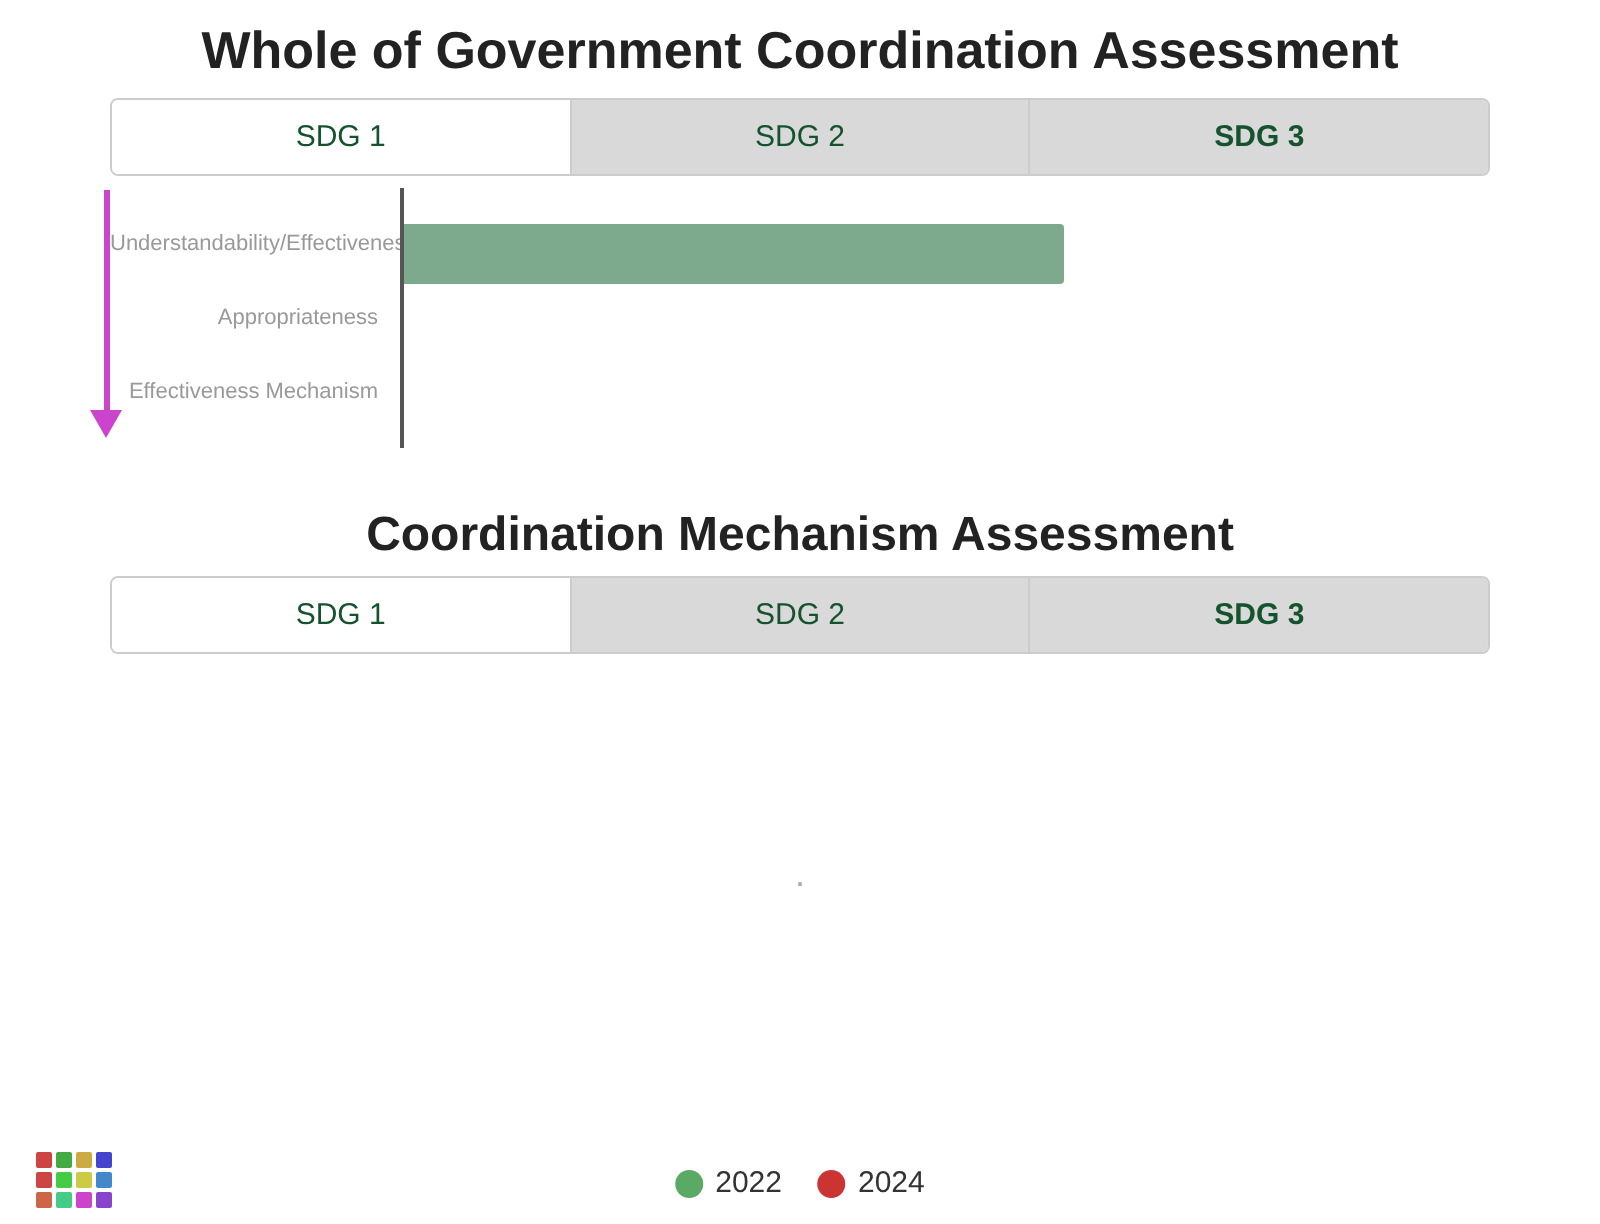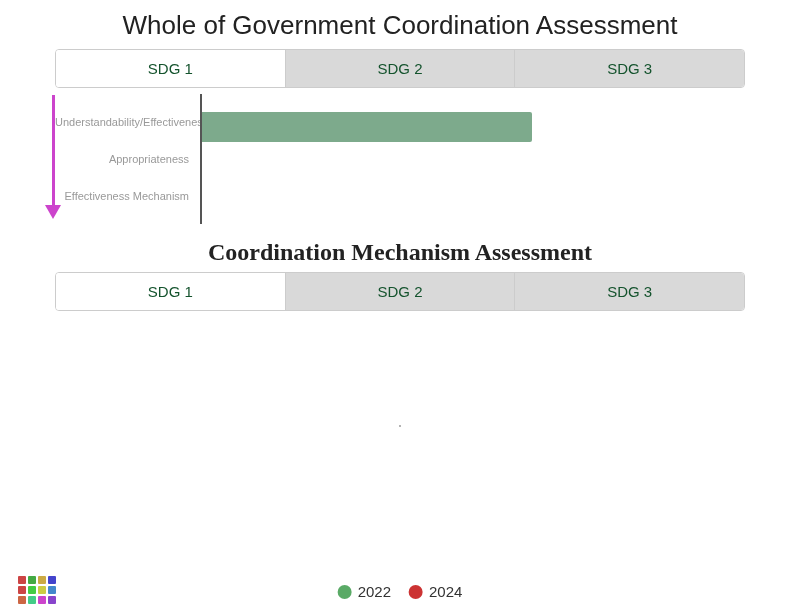--- a/index.html
+++ b/index.html
@@ -8,21 +8,21 @@
       height: 612px;
       background: #fff;
       font-family: Arial, sans-serif;
       overflow: hidden;
       position: relative;
     }
 
     .main-title {
       text-align: center;
       font-size: 26px;
-      font-weight: normal;
+      font-weight: bold;
       padding: 10px 0 8px 0;
       color: #222;
     }
 
     .tabs-container {
       border: 1px solid #ccc;
       border-radius: 4px;
       display: flex;
       margin: 0 55px;
       overflow: hidden;
@@ -31,21 +31,21 @@
     .tab {
       flex: 1;
       text-align: center;
       padding: 10px 0;
       font-size: 15px;
       color: #14532d;
       cursor: pointer;
       border-right: 1px solid #ccc;
     }
 
-    .tab:last-child { border-right: none; }
+    .tab:last-child { border-right: none; font-weight: bold; }
 
     .tab.active {
       background: #fff;
       font-weight: normal;
     }
 
     .tab.inactive {
       background: #d9d9d9;
     }
 
@@ -126,23 +126,22 @@
       border-left: 8px solid transparent;
       border-right: 8px solid transparent;
       border-top: 14px solid #cc44cc;
     }
 
     .section-title {
       text-align: center;
       font-size: 24px;
       font-weight: bold;
       color: #222;
-      margin-top: 9px;
+      margin-top: 24px;
       padding: 6px 0;
-      font-family: Liberation Serif, serif;
     }
 
     .tabs-container2 {
       border: 1px solid #ccc;
       border-radius: 4px;
       display: flex;
       margin: 0 55px;
       overflow: hidden;
     }
 

